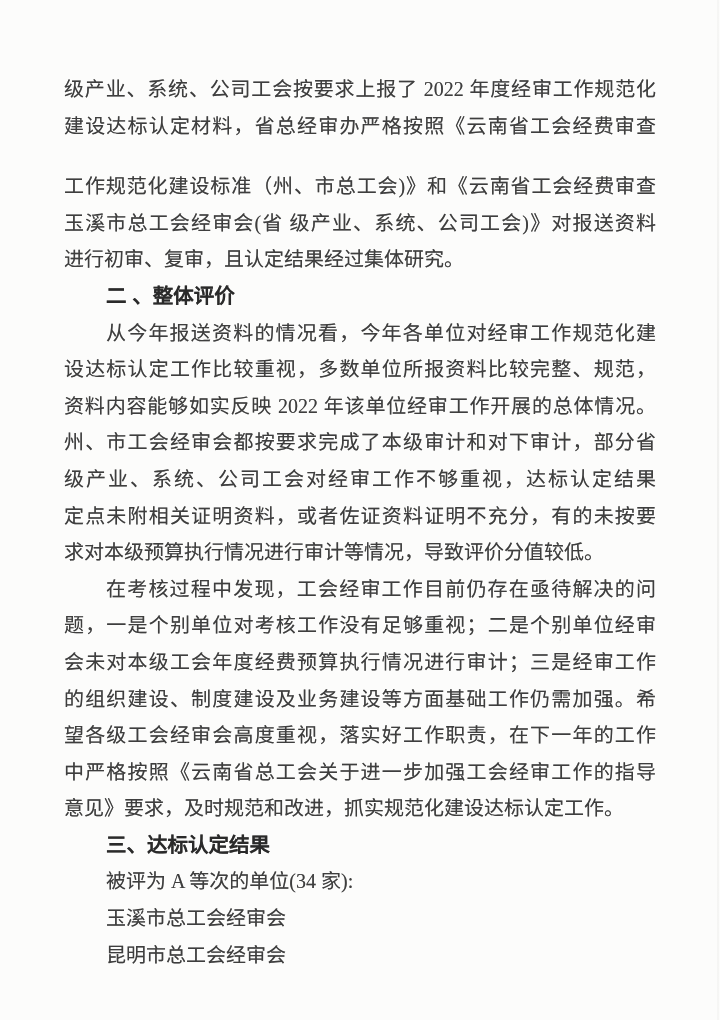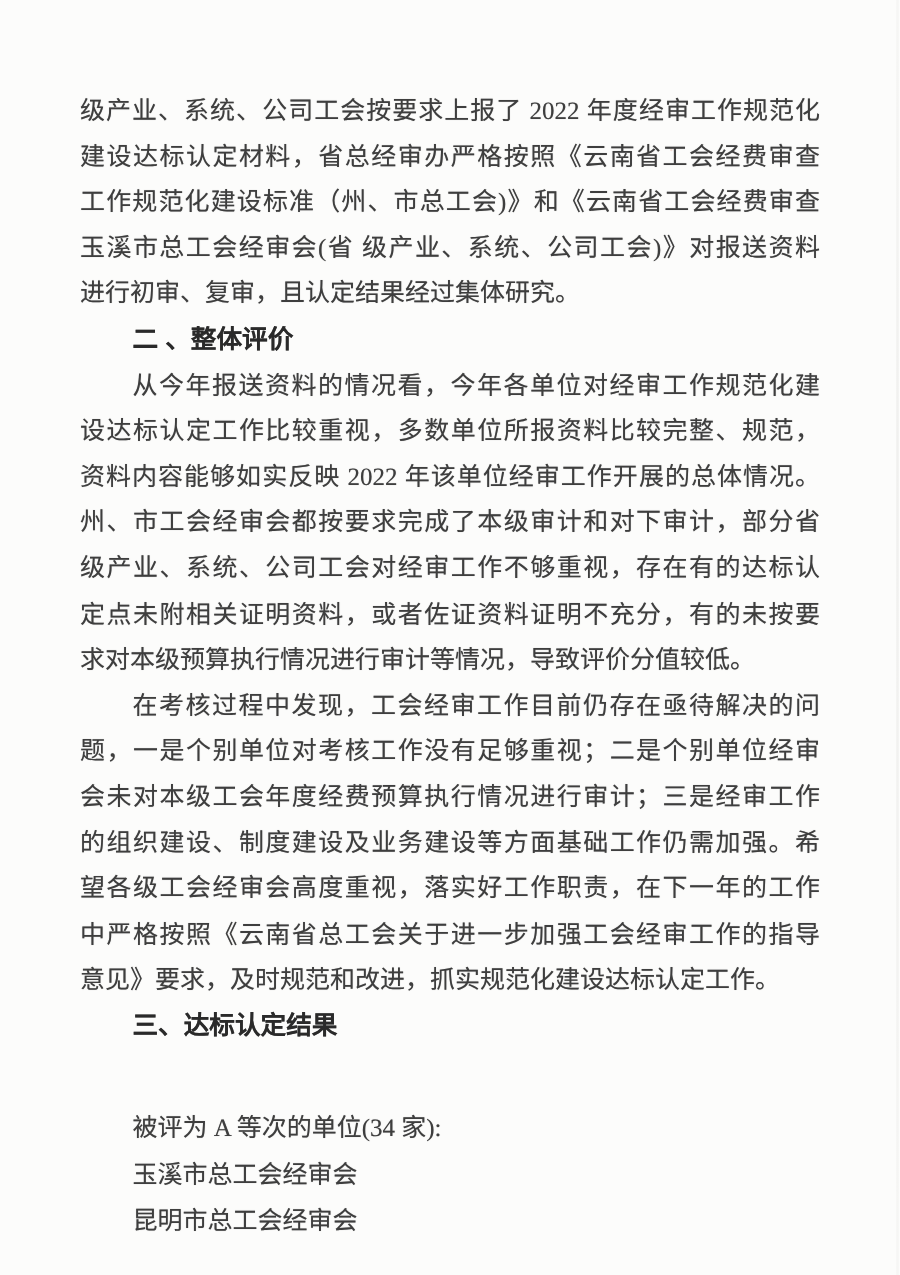--- a/index.html
+++ b/index.html
@@ -57,36 +57,36 @@
   }
 </style>
 </head>
 <body>
 
 <div class="page" style="background-color: rgb(252, 252, 251);">
   <div class="edge-right"></div>
   <div class="content">
       <div class="ln j" style="color: rgb(62, 62, 62);">级产业、系统、公司工会按要求上报了 2022 年度经审工作规范化</div>
       <div class="ln j" style="color: rgb(62, 62, 62);">建设达标认定材料，省总经审办严格按照《云南省工会经费审查</div>
-      <div class="ln j" style="color: rgb(62, 62, 62);">工作规范化建设标准（州、市总工会)》和《云南省工会经费审查</div>
+      <div class="ln j" style="color: rgb(62, 62, 62); margin-top: 24px;">工作规范化建设标准（州、市总工会)》和《云南省工会经费审查</div>
       <div class="ln j" style="color: rgb(62, 62, 62);">玉溪市总工会经审会(省 级产业、系统、公司工会)》对报送资料</div>
       <div class="ln" style="color: rgb(62, 62, 62);">进行初审、复审，且认定结果经过集体研究。</div>
       <div class="ln ind h" style="color: rgb(42, 42, 42);">二 、整体评价</div>
       <div class="ln j ind" style="color: rgb(62, 62, 62);">从今年报送资料的情况看，今年各单位对经审工作规范化建</div>
       <div class="ln j" style="color: rgb(62, 62, 62);">设达标认定工作比较重视，多数单位所报资料比较完整、规范，</div>
       <div class="ln j" style="color: rgb(62, 62, 62);">资料内容能够如实反映 2022 年该单位经审工作开展的总体情况。</div>
       <div class="ln j" style="color: rgb(62, 62, 62);">州、市工会经审会都按要求完成了本级审计和对下审计，部分省</div>
-      <div class="ln j" style="color: rgb(62, 62, 62);">级产业、系统、公司工会对经审工作不够重视，存在有的达标认</div>
+      <div class="ln j" style="color: rgb(62, 62, 62);">级产业、系统、公司工会对经审工作不够重视，达标认定结果</div>
       <div class="ln j" style="color: rgb(62, 62, 62);">定点未附相关证明资料，或者佐证资料证明不充分，有的未按要</div>
       <div class="ln" style="color: rgb(62, 62, 62);">求对本级预算执行情况进行审计等情况，导致评价分值较低。</div>
       <div class="ln j ind" style="color: rgb(62, 62, 62);">在考核过程中发现，工会经审工作目前仍存在亟待解决的问</div>
       <div class="ln j" style="color: rgb(62, 62, 62);">题，一是个别单位对考核工作没有足够重视；二是个别单位经审</div>
       <div class="ln j" style="color: rgb(62, 62, 62);">会未对本级工会年度经费预算执行情况进行审计；三是经审工作</div>
       <div class="ln j" style="color: rgb(62, 62, 62);">的组织建设、制度建设及业务建设等方面基础工作仍需加强。希</div>
       <div class="ln j" style="color: rgb(62, 62, 62);">望各级工会经审会高度重视，落实好工作职责，在下一年的工作</div>
       <div class="ln j" style="color: rgb(62, 62, 62);">中严格按照《云南省总工会关于进一步加强工会经审工作的指导</div>
       <div class="ln" style="color: rgb(62, 62, 62); font-family: Liberation Serif, serif;">意见》要求，及时规范和改进，抓实规范化建设达标认定工作。</div>
       <div class="ln ind h" style="color: rgb(42, 42, 42);">三、达标认定结果</div>
-      <div class="ln ind" style="color: rgb(62, 62, 62); margin-top: 46px;">被评为 A 等次的单位(34 家):</div>
+      <div class="ln ind" style="color: rgb(62, 62, 62);">被评为 A 等次的单位(34 家):</div>
       <div class="ln ind" style="color: rgb(62, 62, 62);">玉溪市总工会经审会</div>
       <div class="ln ind" style="color: rgb(62, 62, 62);">昆明市总工会经审会</div>
     </div>
 </div>
 
 </body></html>

